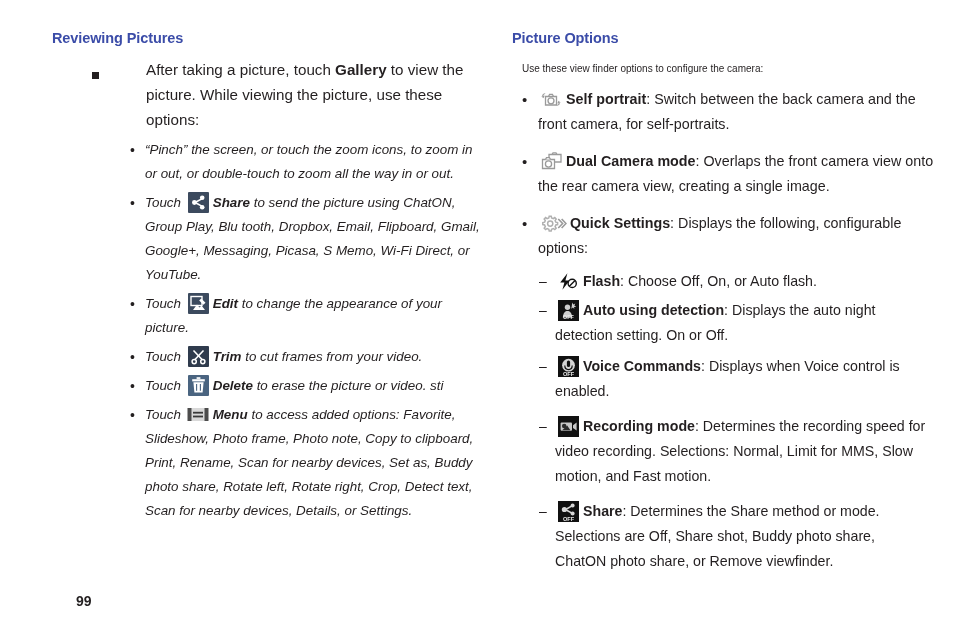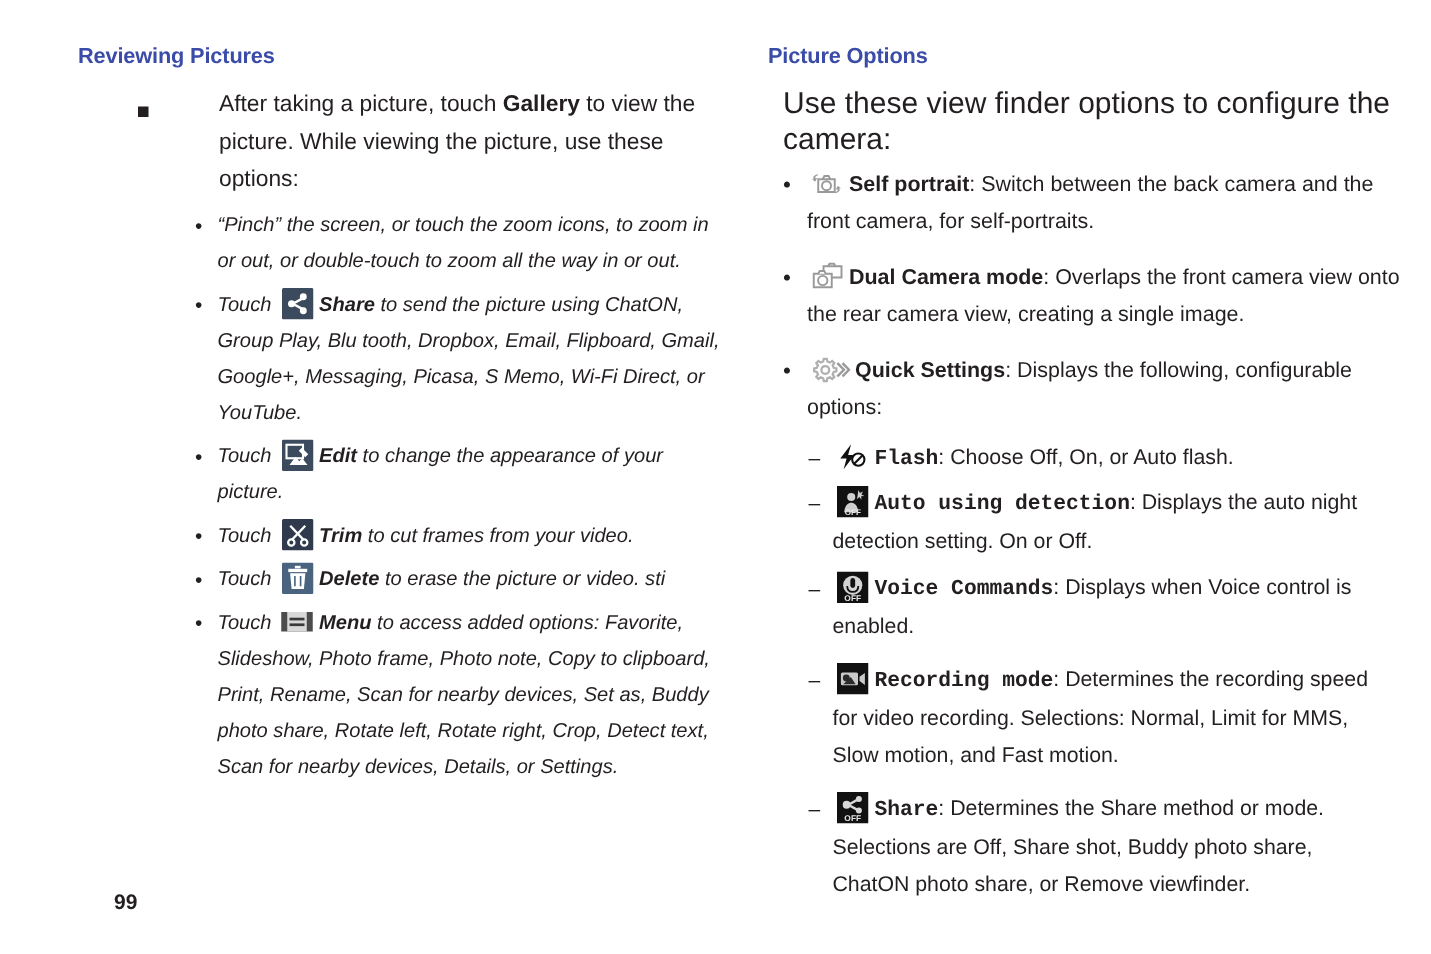--- a/index.html
+++ b/index.html
@@ -113,21 +113,21 @@
     display: inline-block;
     vertical-align: -6px;
     width: 24px;
     height: 21px;
     margin: 0 3px 0 1px;
   }
   .icon-inline svg { display: block; }
 
   
   .intro-line {
-    font-size: 20px;
+    font-size: 10px;
     line-height: 24px;
     margin: 0 0 6px 10px;
   }
   .r-list {
     margin: 0;
     padding: 0;
     list-style: none;
   }
   .r-item {
     display: flex;
@@ -163,21 +163,21 @@
     width: 14px;
     font-size: 14px;
     line-height: 25px;
   }
   .s-body {
     font-size: 14.2px;
     line-height: 25px;
     padding-left: 2px;
     max-width: 375px;
   }
-  .s-body b { font-weight: bold; font-family: Liberation Mono, monospace; }
+  .s-body b { font-weight: bold; }
 
   .page-number {
     position: absolute;
     left: 76px;
     bottom: 27px;
     font-size: 14px;
     color: #231f20;
     font-weight: bold;
   }
 </style>

